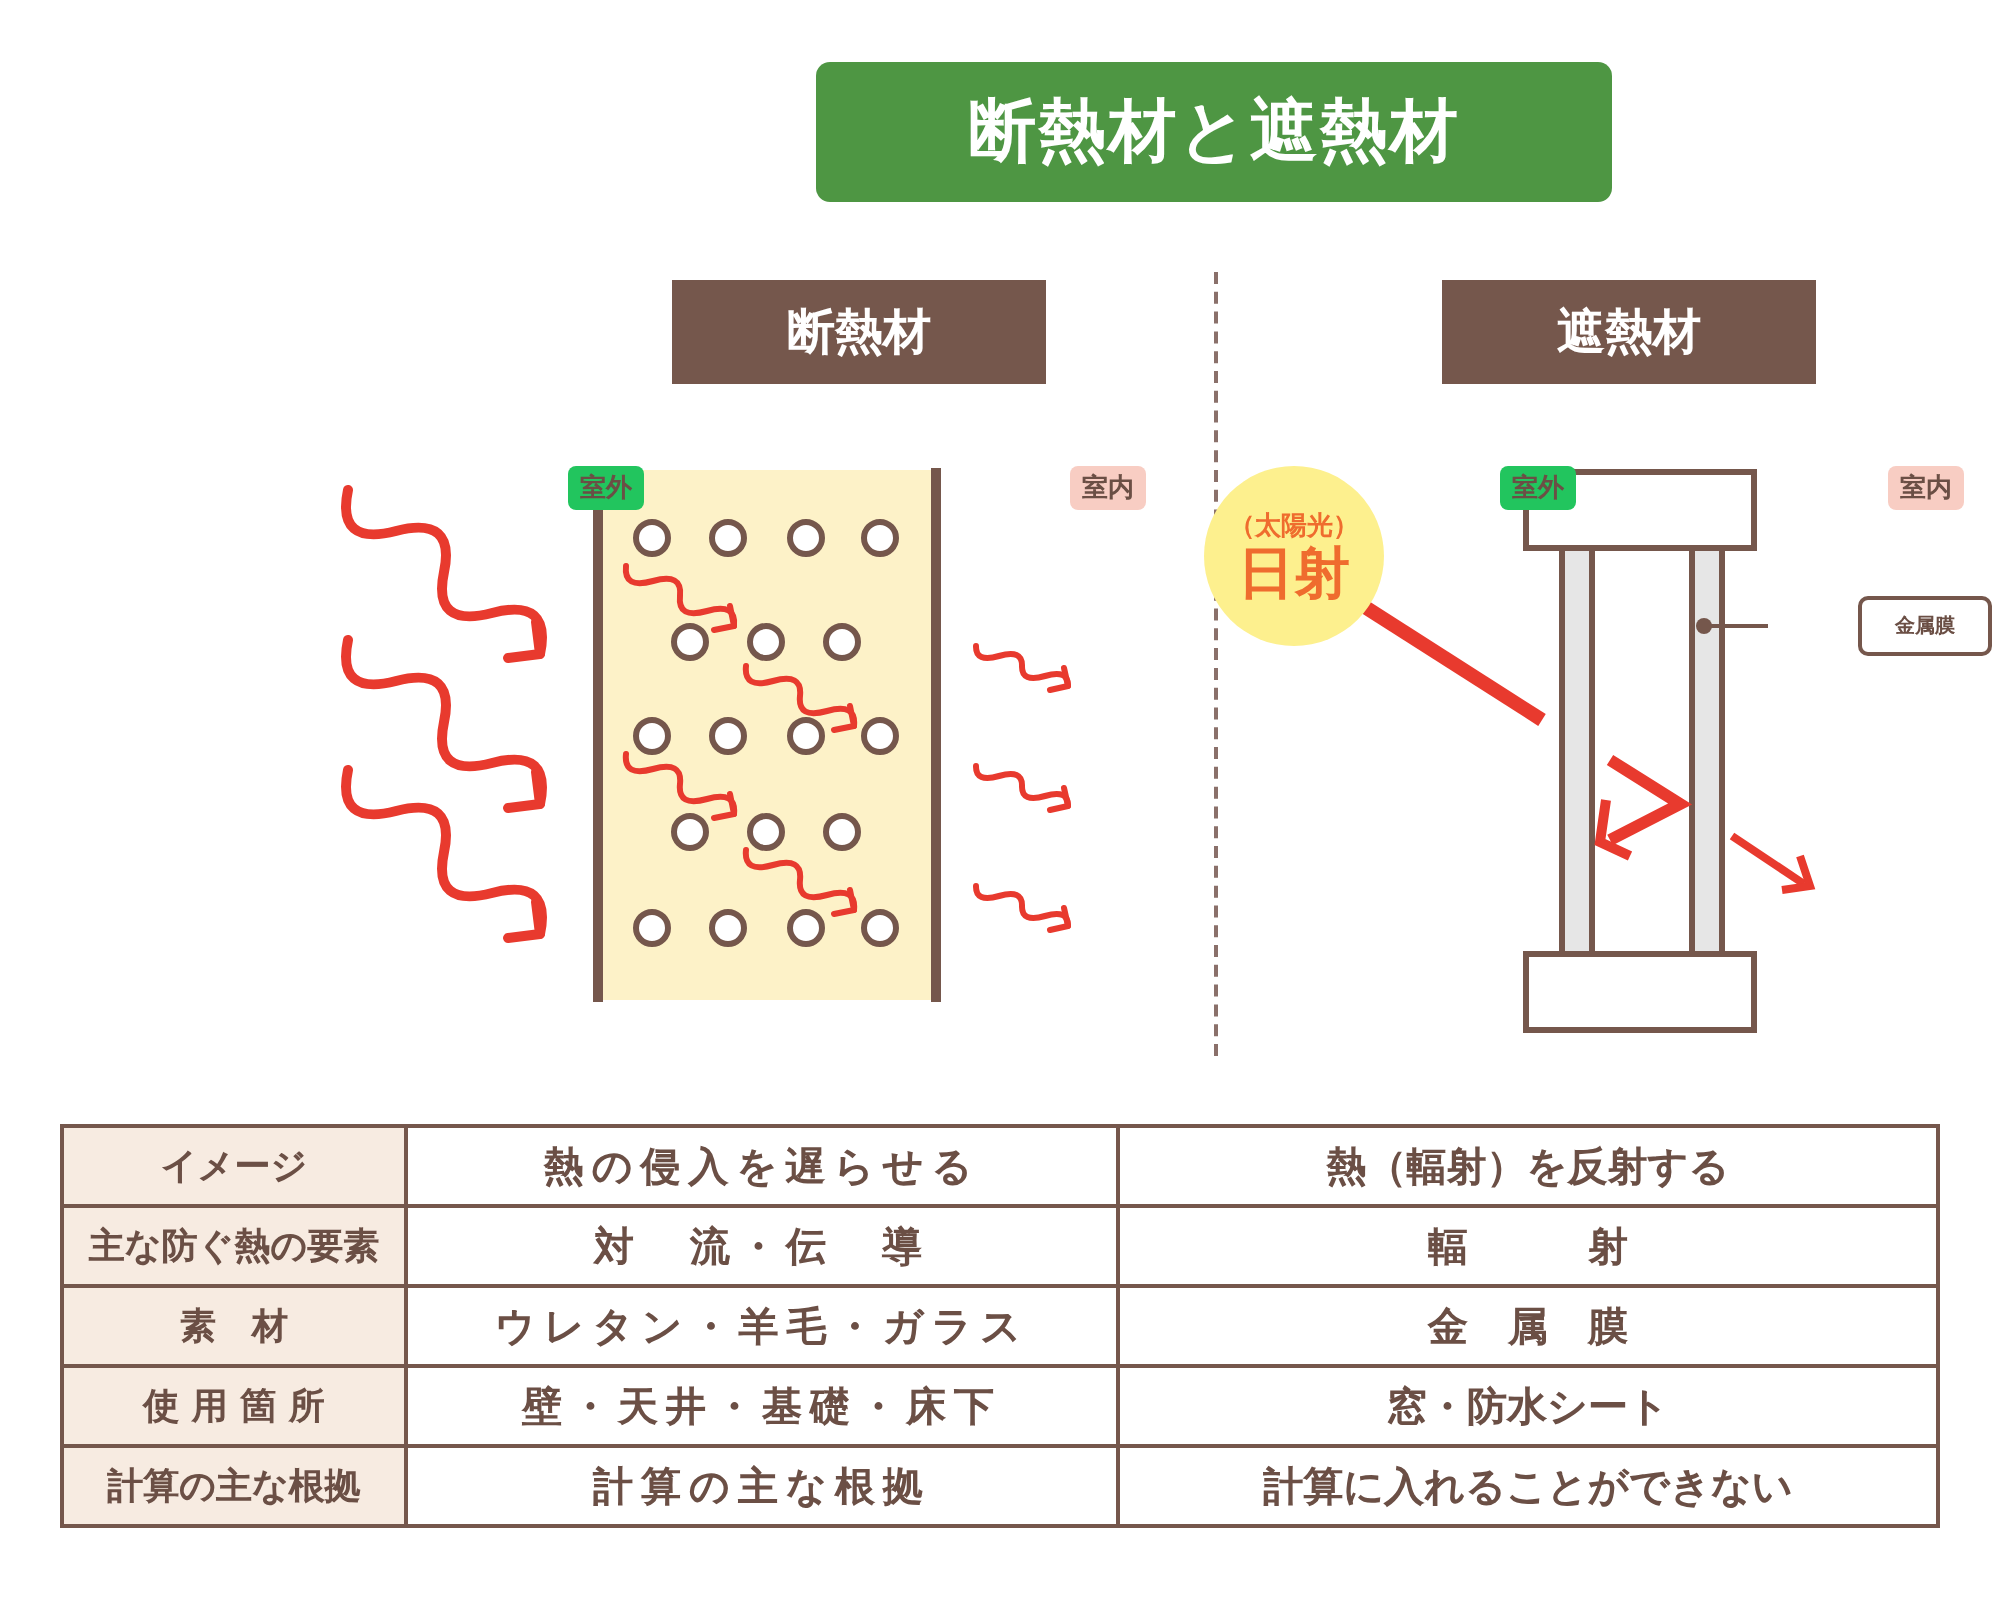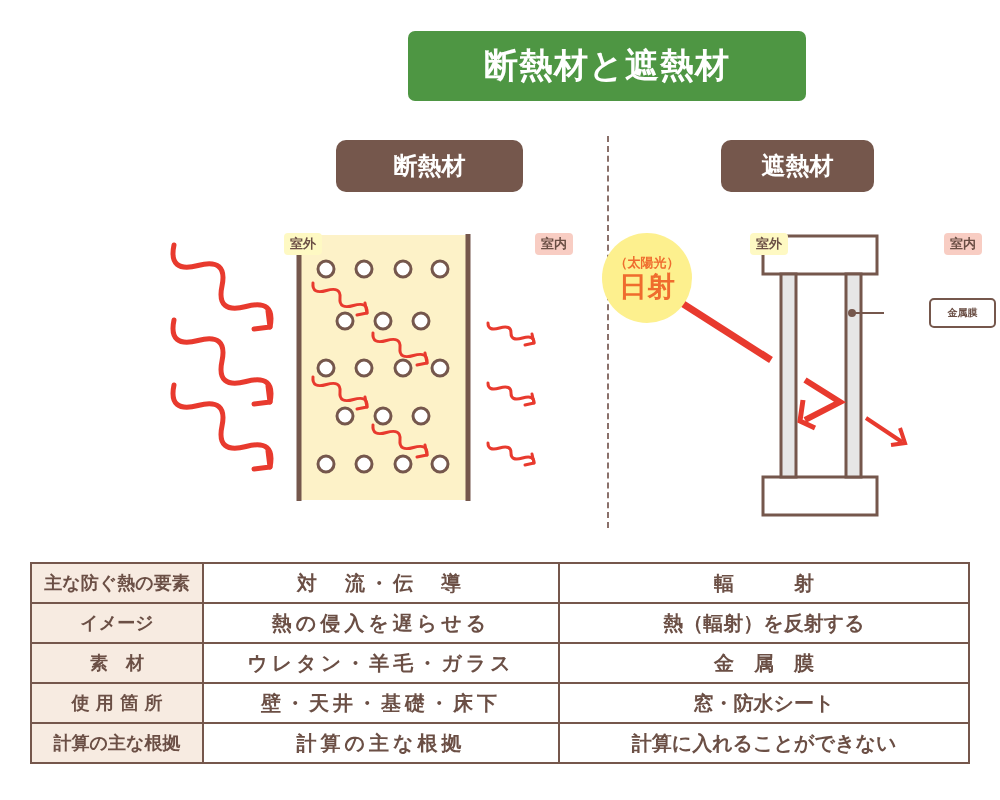--- a/index.html
+++ b/index.html
@@ -1,44 +1,44 @@
 <!DOCTYPE html>
 <html><head>
 <meta charset="utf-8">
 <style>
   html,body{margin:0;padding:0;background:#fff;}
   body{width:1000px;height:800px;position:relative;overflow:hidden;font-family:"DejaVu Sans",sans-serif;color:#6b4f45;}
   .abs{position:absolute;margin-left:47px;}
   .main-title{left:361px;top:31px;width:398px;height:70px;background:#4e9643;border-radius:7px;color:#fff;
     font-size:34px;font-weight:bold;display:flex;align-items:center;justify-content:center;letter-spacing:1px;}
-  .sub-title{height:52px;background:#75574c;border-radius:10px;color:#fff;font-size:24px;font-weight:bold;
+  .sub-title{height:52px;background:#75574c;border-radius:0;color:#fff;font-size:24px;font-weight:bold;
     display:flex;align-items:center;justify-content:center;}
   .tag{font-size:13px;padding:2px 6px;border-radius:4px;font-weight:bold;color:#6b4f45;}
-  .tag-out{background:#fef9c3;}
+  .tag-out{background:#22c55e;}
   .tag-in{background:#f8cdc3;}
   .divider{left:560px;top:136px;height:392px;border-left:2px dashed #8a706a;}
   svg{position:absolute;left:0;top:0;}
   .sun{left:555px;top:233px;width:90px;height:90px;border-radius:50%;background:#fdf08e;
     display:flex;flex-direction:column;align-items:center;justify-content:center;color:#ef6c2e;font-weight:bold;}
   .sun .s1{font-size:13px;}
   .sun .s2{font-size:28px;line-height:30px;}
   .metal-label{left:882px;top:298px;width:67px;height:30px;border:2px solid #75574c;border-radius:5px;background:#fff;
     font-size:10px;font-weight:bold;display:flex;align-items:center;justify-content:center;box-sizing:border-box;text-align:center;}
   table{position:absolute;left:30px;top:562px;width:940px;border-collapse:collapse;}
   td{border:2px solid #75574c;height:38px;text-align:center;font-size:20px;font-weight:bold;color:#6b4f45;padding:0;}
   td.head{width:170px;background:#f7ebe1;font-size:18px;}
   td.c1{width:354px;letter-spacing:4px;}
 </style>
 </head>
 <body>
 
 <div class="abs main-title">断熱材と遮熱材</div>
 
 <div class="abs sub-title" style="left:289px;top:140px;width:187px;">断熱材</div>
-<div class="abs sub-title" style="left:674px;top:140px;width:153px;">遮熱材</div>
+<div class="abs sub-title" style="left:674px;top:140px;width:187px;">遮熱材</div>
 
 <div class="abs divider"></div>
 
 <svg width="1000" height="800">
 
   <rect x="299" y="235" width="170" height="265" fill="#fdf2c8"></rect>
   <line x1="299" y1="234" x2="299" y2="501" stroke="#75574c" stroke-width="5"></line>
   <line x1="468" y1="234" x2="468" y2="501" stroke="#75574c" stroke-width="5"></line>
   <g id="bubbles" fill="#fff" stroke="#75574c" stroke-width="3">
       <circle cx="326" cy="269" r="8"></circle>
@@ -107,28 +107,28 @@
 <div class="abs sun">
   <span class="s1">（太陽光）</span>
   <span class="s2">日射</span>
 </div>
 
 <div class="abs metal-label">金属膜</div>
 
 <table>
   <tbody id="tbody">
       <tr>
+        <td class="head">イメージ</td>
+        <td class="c1">熱の侵入を遅らせる</td>
+        <td class="c2">熱（輻射）を反射する</td>
+      </tr>
+      <tr>
         <td class="head">主な防ぐ熱の要素</td>
         <td class="c1">対　流・伝　導</td>
         <td class="c2">輻　　　射</td>
-      </tr>
-      <tr>
-        <td class="head">イメージ</td>
-        <td class="c1">熱の侵入を遅らせる</td>
-        <td class="c2">熱（輻射）を反射する</td>
       </tr>
       <tr>
         <td class="head">素　材</td>
         <td class="c1">ウレタン・羊毛・ガラス</td>
         <td class="c2">金　属　膜</td>
       </tr>
       <tr>
         <td class="head">使 用 箇 所</td>
         <td class="c1">壁・天井・基礎・床下</td>
         <td class="c2">窓・防水シート</td>

